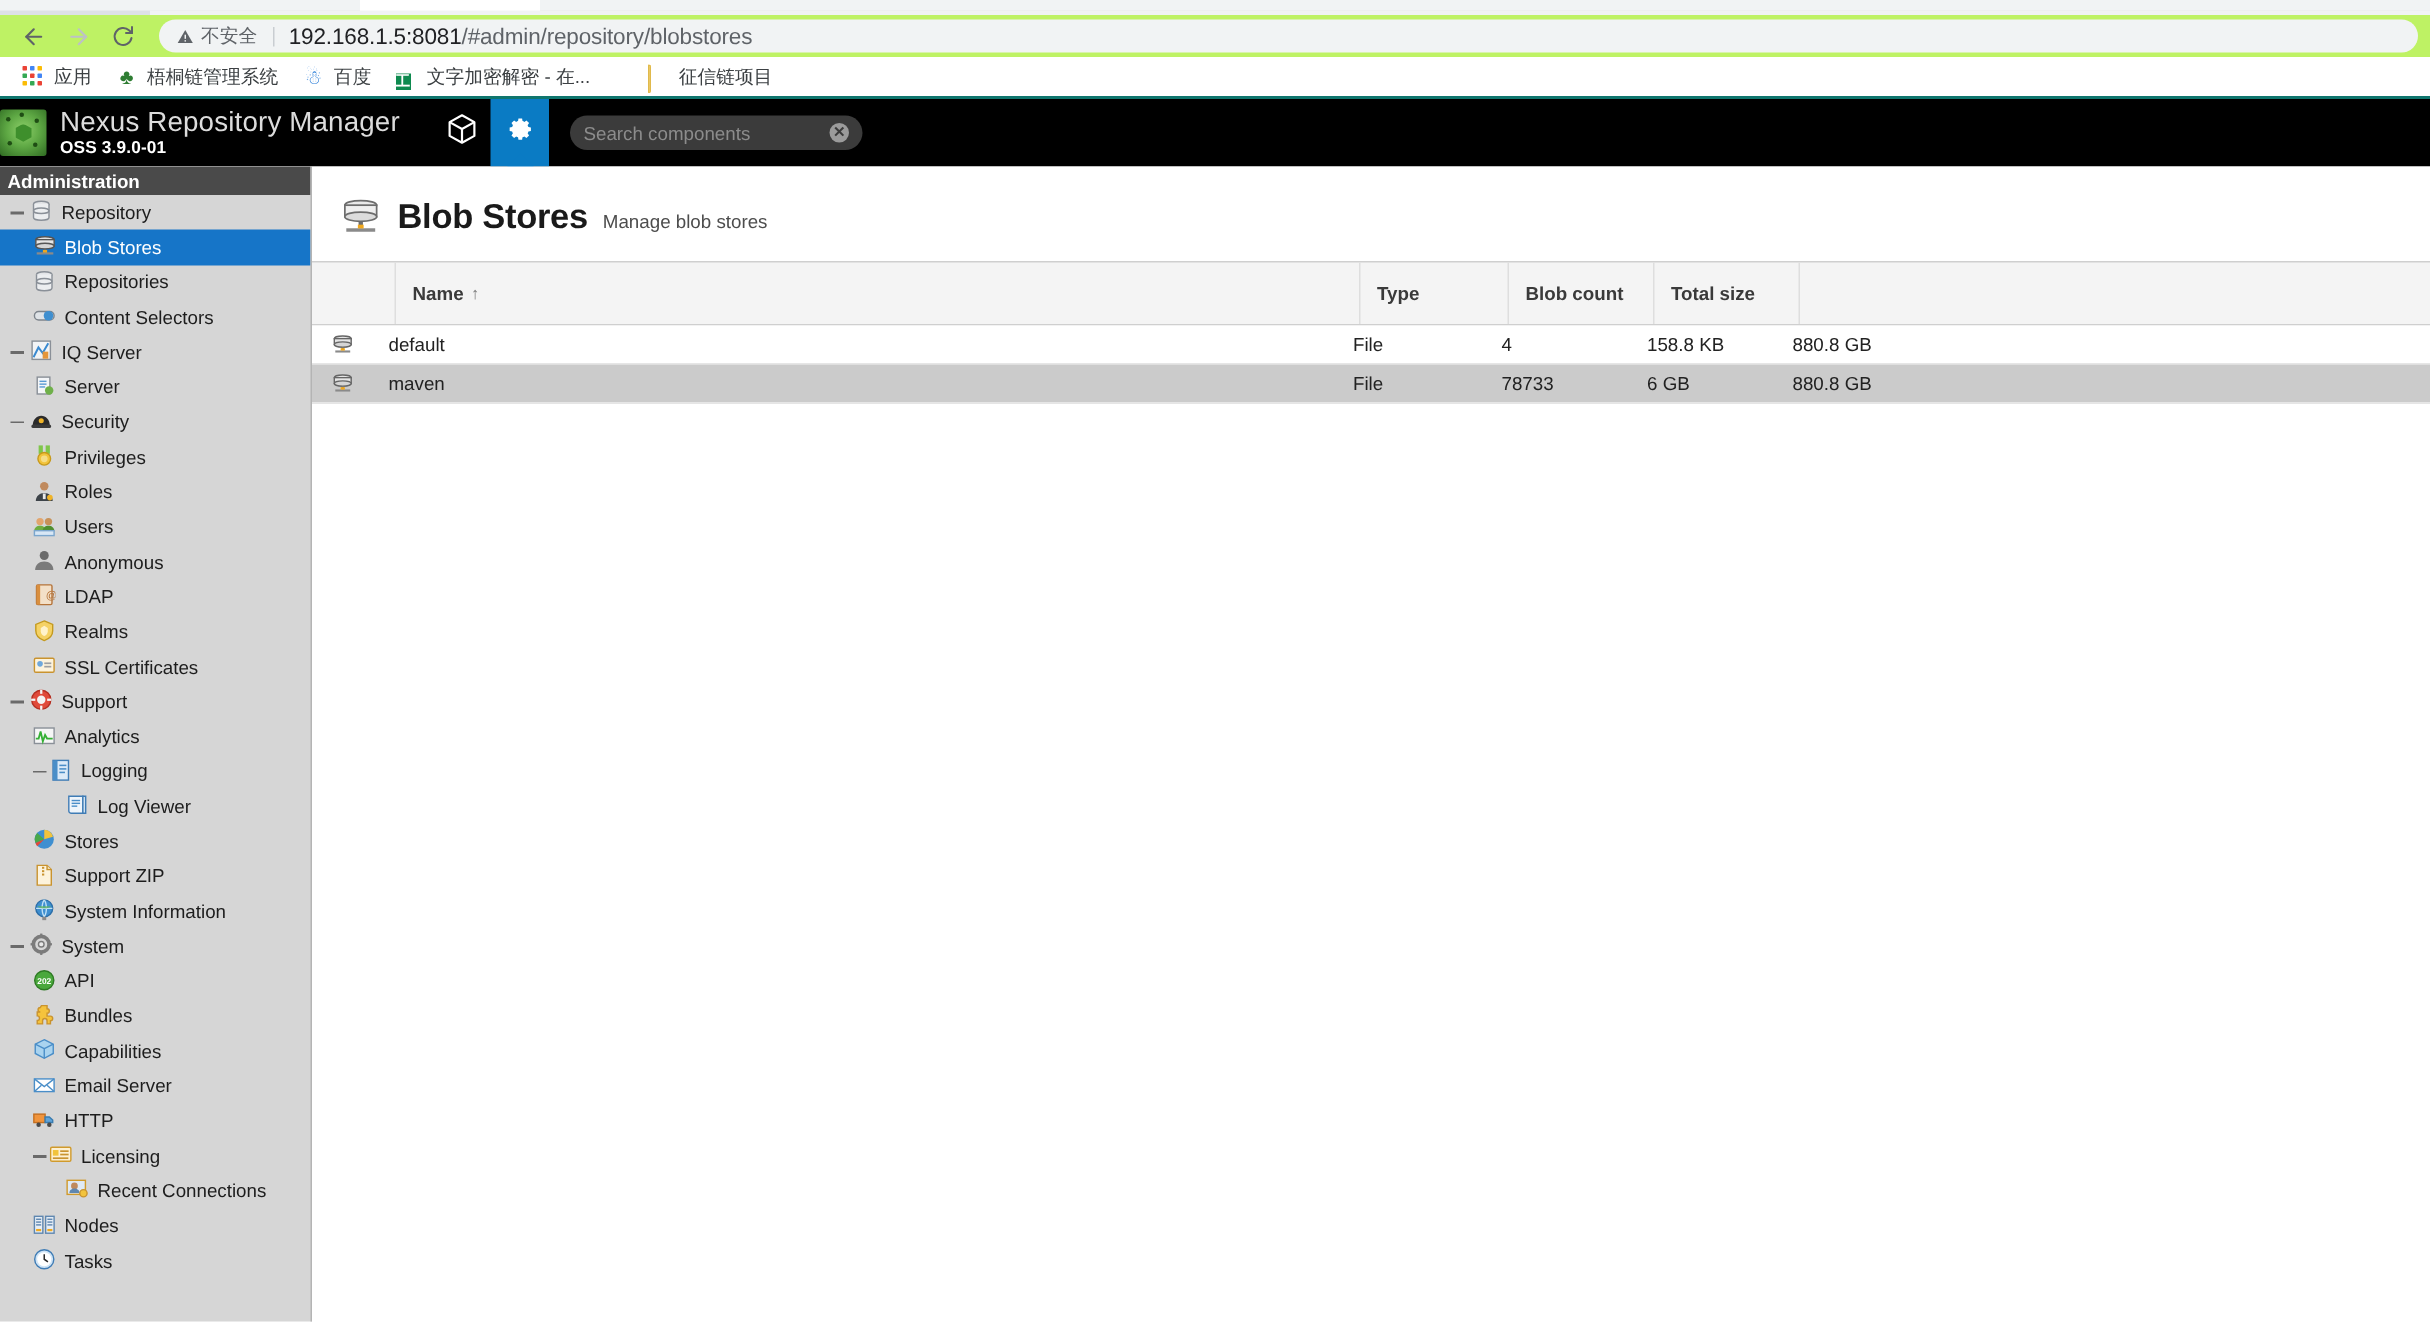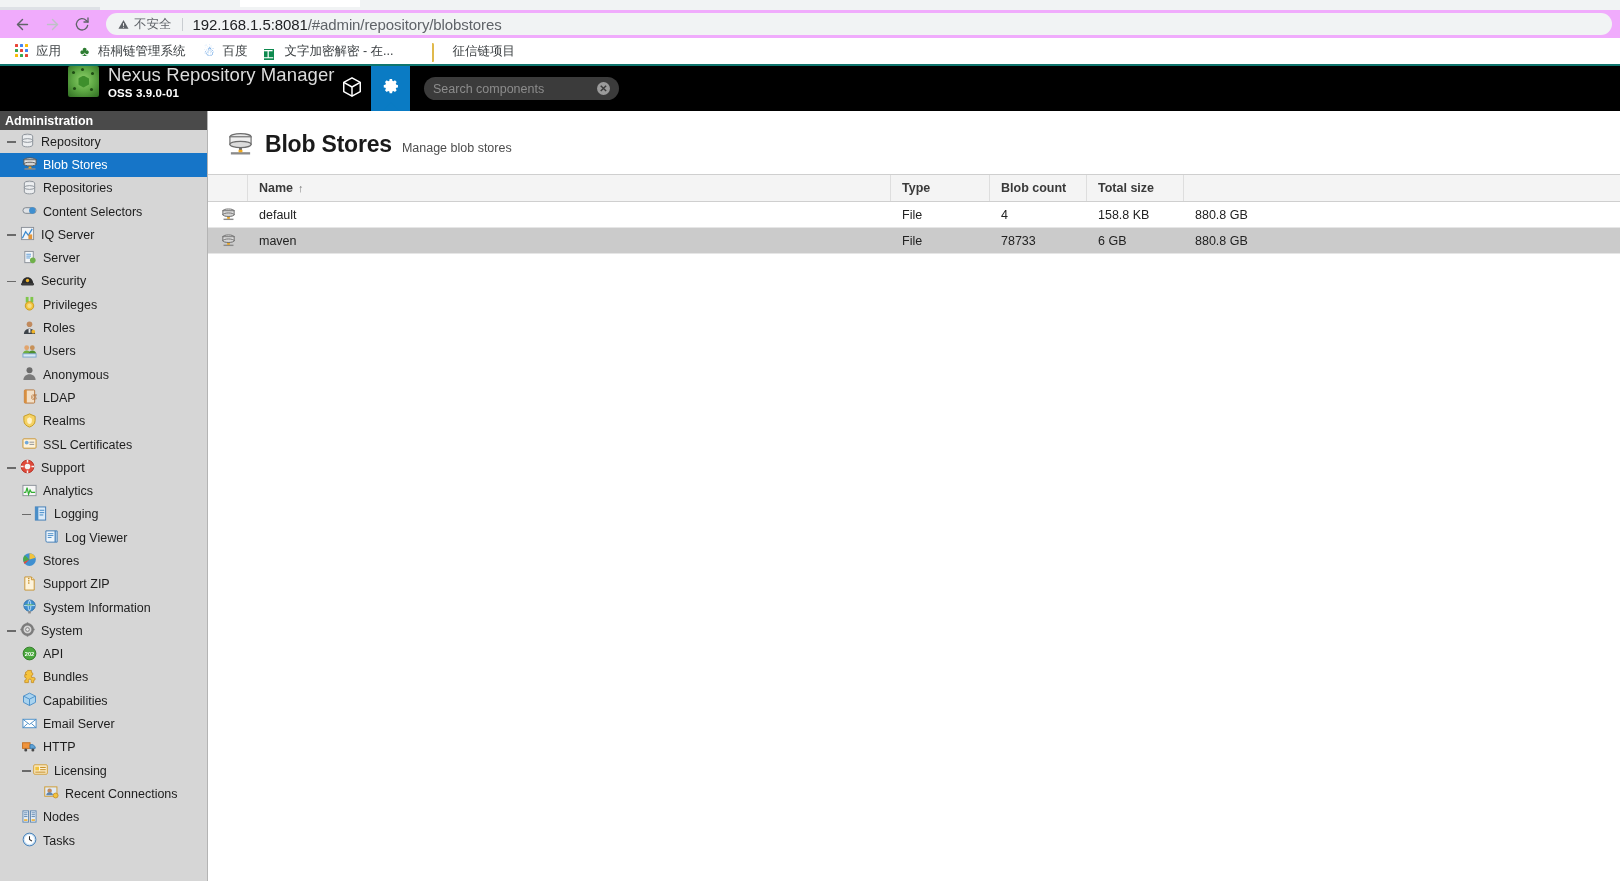--- a/index.html
+++ b/index.html
@@ -25,21 +25,21 @@
   #browser-tabstrip .tab-gap {
     position: absolute; left: 240px; top: 0; width: 120px; height: 10px;
     background: #ffffff;
   }
   #browser-tabstrip .page-edge {
     position: absolute; left: 100px; bottom: 0; right: 0; height: 3px;
     background: #f1f3f4;
   }
 
   #browser-toolbar {
-    height: 28px; background: #f0abfc;
+    height: 28px; background: #bef264;
     display: flex; align-items: center; padding: 0 8px; gap: 2px;
   }
   .nav-btn {
     width: 28px; height: 26px; display: flex; align-items: center;
     justify-content: center; border: none; background: transparent;
     cursor: pointer; color: #5f6368;
   }
   .nav-btn.disabled { color: #bdc1c6; }
   .nav-btn svg { display: block; }
 
@@ -88,22 +88,22 @@
   .ic-folder {
     width: 14px; height: 12px; background: #f6d77a;
     border: 1px solid #e0b94c; border-radius: 1px 3px 3px 1px; margin-top: 1px;
   }
 
   
   #nexus-header {
     height: 45px; background: #000000; display: flex; align-items: stretch;
   }
   #brand {
-    display: flex; gap: 9px; padding-left: 24px;
-    width: 288px; flex: none; margin-left: 44px;
+    display: flex; align-items: center; gap: 9px; padding-left: 0;
+    width: 288px; flex: none;
   }
   #brand-logo {
     width: 31px; height: 31px; flex: none; border-radius: 2px;
     background: radial-gradient(circle at 50% 45%, #8fd16b 0%, #5ea844 48%, #2f6b22 100%);
     position: relative; overflow: hidden;
   }
   #brand-logo .hex {
     position: absolute; left: 50%; top: 50%; width: 11px; height: 12px;
     transform: translate(-50%,-50%);
     background: #3e8f2c;
@@ -217,22 +217,22 @@
   }
   .plus-icon::before, .plus-icon::after {
     content: ""; position: absolute; background: #ffffff;
   }
   .plus-icon::before { left: 3px; top: 6px; width: 8px; height: 2px; }
   .plus-icon::after { left: 6px; top: 3px; width: 2px; height: 8px; }
 
   
   #grid { margin-top: 11px; width: 100%; }
   .grid-header {
-    display: flex; height: 28px; background: #f4f4f4;
-    border-top: 1px solid #cfcfcf; border-bottom: 1px solid #cfcfcf;
+    display: flex; height: 43px; background: #f4f4f4;
+    border-top: 1px solid #cfcfcf; border-bottom: 1px solid #cfcfcf; padding-left: 16px;
   }
   .grid-header .cell {
     font-size: 12.5px; font-weight: bold; color: #3a3a3a;
     display: flex; align-items: center; gap: 5px;
     border-right: 1px solid #dedede; padding-left: 11px;
   }
   .grid-row {
     display: flex; height: 26px; align-items: center;
     border-bottom: 1px solid #e6e6e6; cursor: pointer;
   }

